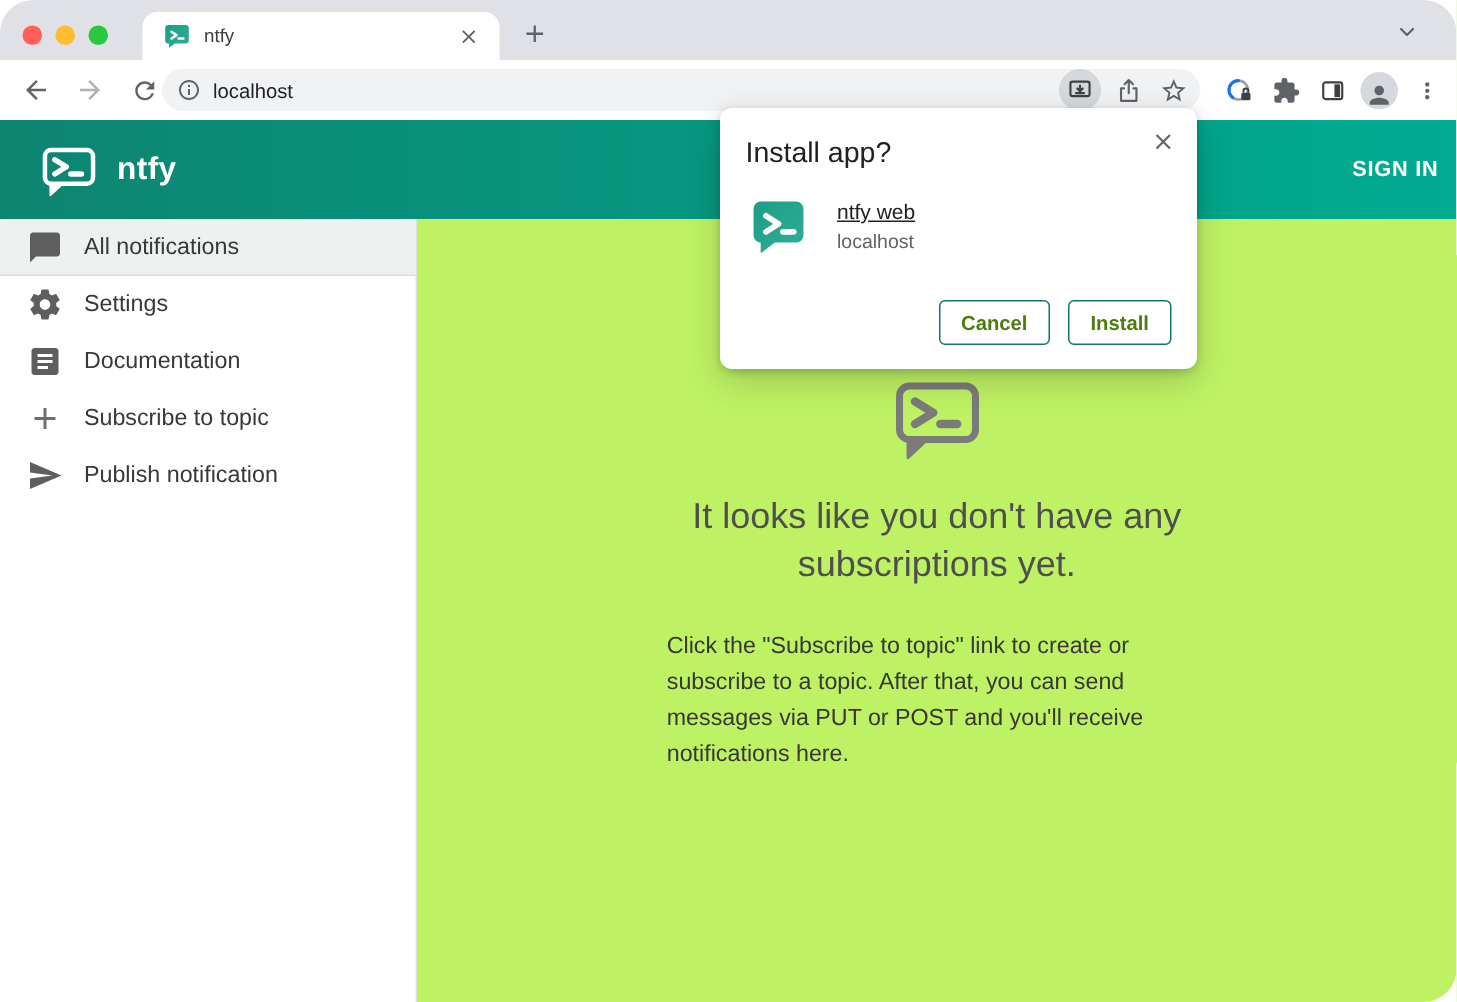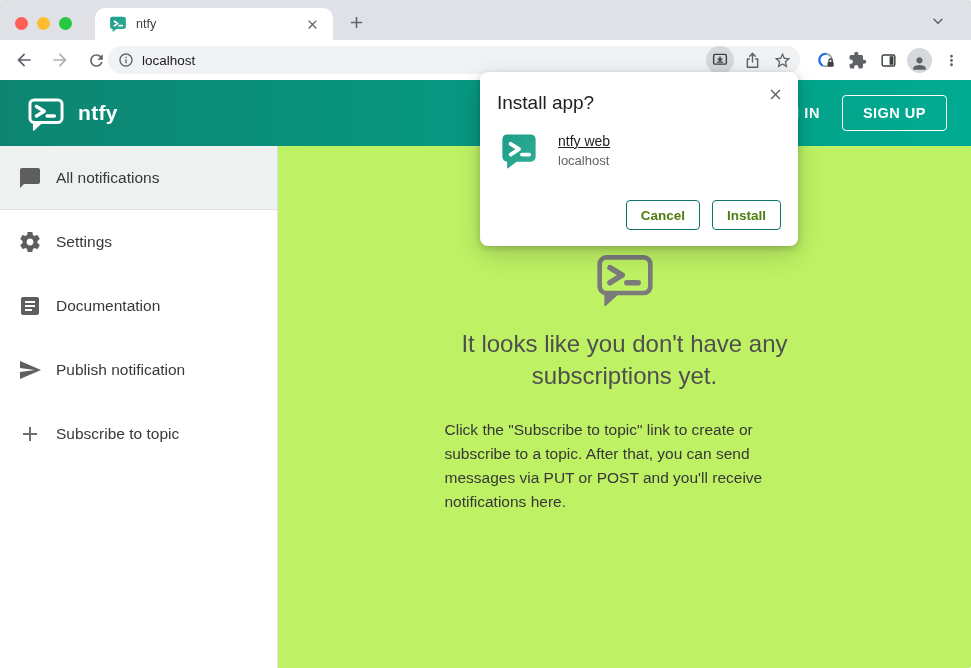--- a/index.html
+++ b/index.html
@@ -1,17 +1,17 @@
 <!DOCTYPE html>
 <html><head>
 <meta charset="utf-8">
 <style>
   * { margin:0; padding:0; box-sizing:border-box; }
   html,body { width:971px; height:668px; background:#fff; font-family:"Liberation Sans", sans-serif; }
-  .window { position:relative; width:971px; height:668px; border-radius:2px; overflow:hidden; background:#fff; }
+  .window { position:relative; width:971px; height:668px; border-radius:22px; overflow:hidden; background:#fff; }
 
   
   .tabstrip { position:absolute; top:0; left:0; right:0; height:40px; background:#dfe1e6; }
   .traffic { position:absolute; top:17px; width:13px; height:13px; border-radius:50%; }
   .t-close { left:15px; background:#ff5f57; }
   .t-min   { left:37px; background:#febc2e; }
   .t-max   { left:59px; background:#28c840; }
   .tab { position:absolute; left:95px; top:8px; width:238px; height:32px; background:#fff;
          border-radius:10px 10px 0 0; display:flex; align-items:center; padding:0 12px 0 14px; }
   .tab-favicon { width:18px; height:18px; border-radius:4px; flex:0 0 auto; }
@@ -46,21 +46,21 @@
   .appbar-spacer { flex:1; }
   .signin-btn { color:#fff; font-size:14.5px; font-weight:bold; letter-spacing:.5px; padding:9px 12px;
                 background:transparent; border:none; cursor:pointer; font-family:inherit; }
   .signup-btn { color:#fff; font-size:14.5px; font-weight:bold; letter-spacing:.5px; padding:9px 20px;
                 background:transparent; border:1.5px solid #fff; border-radius:4px; cursor:pointer;
                 margin:0 24px 0 10px; font-family:inherit; }
 
   
   .page-body { position:absolute; top:146px; left:0; right:0; bottom:0; display:flex; }
   .sidebar { width:278px; background:#fff; border-right:1px solid #e0e0e0; flex:0 0 auto; }
-  .side-item { height:64px; display:flex; align-items:center; padding-left:18px; cursor:pointer; }
+  .side-item { height:38px; display:flex; align-items:center; padding-left:18px; cursor:pointer; }
   .side-item.selected { background:#edf1f0; border-bottom:1px solid #dcdfde; }
   .side-ic { width:24px; height:24px; flex:0 0 auto; }
   .side-label { margin-left:14px; font-size:15.5px; color:#383838; }
 
   .main { flex:1; background:#bef264; overflow:hidden; }
   .empty-wrap { width:420px; margin:0 auto; padding-top:102px; text-align:center; }
   .empty-logo { width:64px; height:60px; }
   .empty-heading { margin-top:16px; font-size:24px; line-height:32px; color:#4f4f4f; }
   .empty-text { width:360px; margin:26px auto 0; text-align:left; font-size:15.5px; line-height:24px; color:#373737; }
   .empty-text2 { margin-top:16px; }
@@ -198,21 +198,20 @@
   <div class="appbar">
     <svg class="brand-logo" viewBox="0 0 64 64" fill="none">
       <rect x="5" y="10" width="54" height="38" rx="7" stroke="#fff" stroke-width="5"></rect>
       <path d="M11 48 V61 L25 48 Z" fill="#fff" stroke="#fff" stroke-width="2" stroke-linejoin="round"></path>
       <path d="M16 21 L29 29 L16 37" stroke="#fff" stroke-width="6" stroke-linecap="round" stroke-linejoin="round"></path>
       <path d="M34 37 H46" stroke="#fff" stroke-width="6" stroke-linecap="round"></path>
     </svg>
     <span class="brand-name">ntfy</span>
     <span class="appbar-spacer"></span>
     <button class="signin-btn">SIGN IN</button>
-    <button class="signup-btn">SIGN UP</button>
   </div>
 
   <div class="page-body">
     <div class="sidebar">
 
       <div class="side-item selected">
         <svg class="side-ic" viewBox="0 0 24 24" fill="#5e5e5e">
             <path d="M20 2H4c-1.1 0-2 .9-2 2v18l4-4h14c1.1 0 2-.9 2-2V4c0-1.1-.9-2-2-2z"></path>
           </svg>
         <span class="side-label">All notifications</span>
@@ -226,31 +225,31 @@
       </div>
 
       <div class="side-item">
         <svg class="side-ic" viewBox="0 0 24 24" fill="#5e5e5e">
             <path d="M19 3H5c-1.1 0-2 .9-2 2v14c0 1.1.9 2 2 2h14c1.1 0 2-.9 2-2V5c0-1.1-.9-2-2-2zm-5 14H7v-2h7v2zm3-4H7v-2h10v2zm0-4H7V7h10v2z"></path>
           </svg>
         <span class="side-label">Documentation</span>
       </div>
 
       <div class="side-item">
-        <svg class="side-ic" viewBox="0 0 24 24" fill="#5e5e5e">
-            <path d="M2.01 21L23 12 2.01 3 2 10l15 2-15 2z"></path>
-          </svg>
-        <span class="side-label">Publish notification</span>
-      </div>
-
-      <div class="side-item">
         <svg class="side-ic" viewBox="0 0 24 24" fill="#6e6e6e">
             <path d="M19 13h-6v6h-2v-6H5v-2h6V5h2v6h6v2z"></path>
           </svg>
         <span class="side-label">Subscribe to topic</span>
+      </div>
+
+      <div class="side-item">
+        <svg class="side-ic" viewBox="0 0 24 24" fill="#5e5e5e">
+            <path d="M2.01 21L23 12 2.01 3 2 10l15 2-15 2z"></path>
+          </svg>
+        <span class="side-label">Publish notification</span>
       </div>
     </div>
 
     <div class="main">
       <div class="empty-wrap">
         <svg class="empty-logo" viewBox="0 0 64 64" fill="none">
           <rect x="5" y="10" width="54" height="38" rx="7" stroke="#7b7b7b" stroke-width="5"></rect>
           <path d="M11 48 V61 L25 48 Z" fill="#7b7b7b" stroke="#7b7b7b" stroke-width="2" stroke-linejoin="round"></path>
           <path d="M16 21 L29 29 L16 37" stroke="#7b7b7b" stroke-width="6" stroke-linecap="round" stroke-linejoin="round"></path>
           <path d="M34 37 H46" stroke="#7b7b7b" stroke-width="6" stroke-linecap="round"></path>

